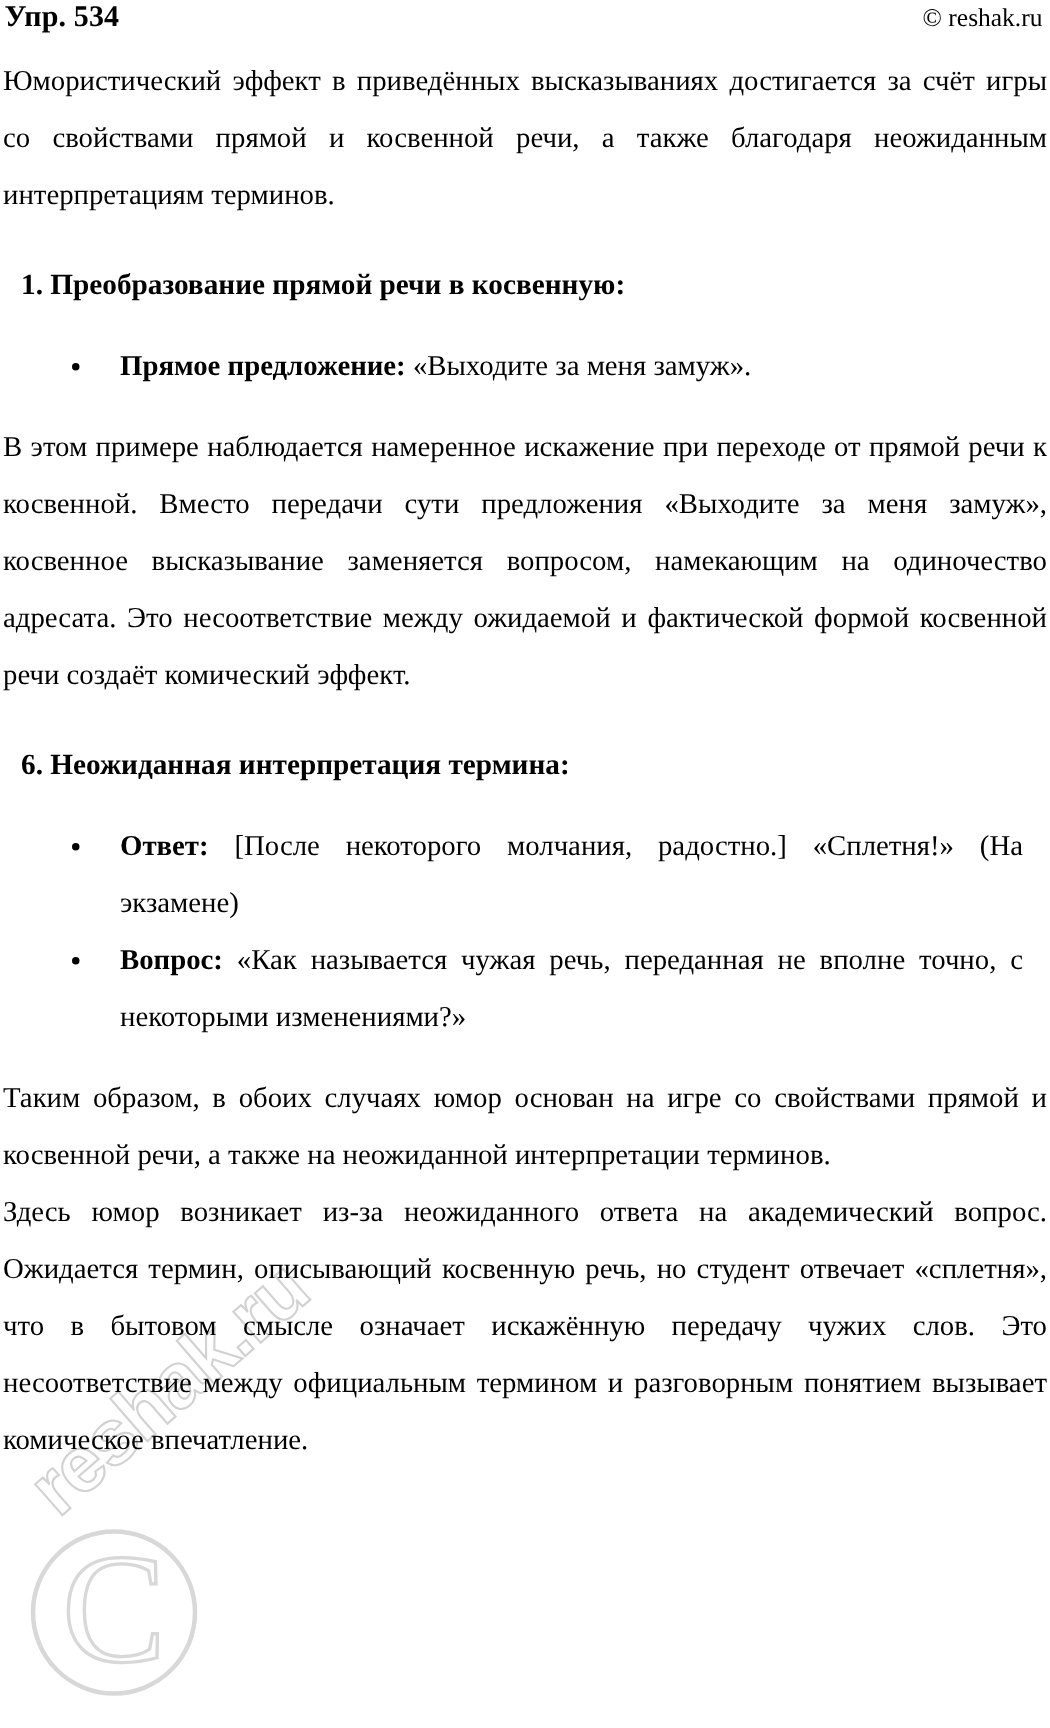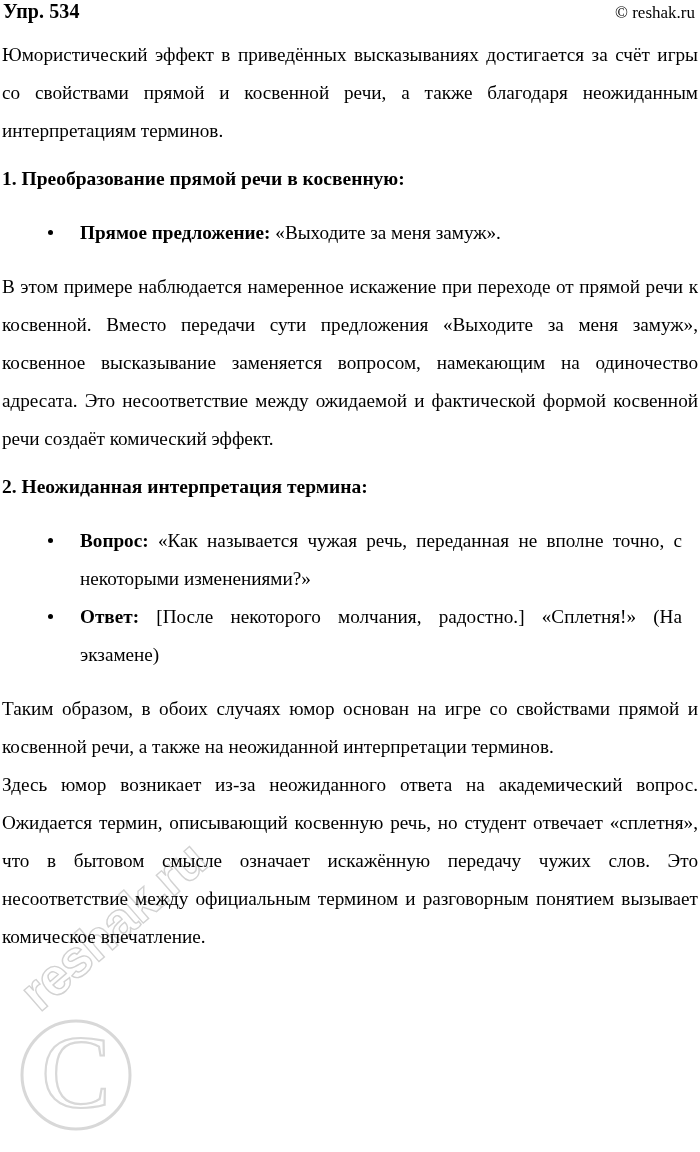--- a/index.html
+++ b/index.html
@@ -58,21 +58,21 @@
     margin: 0 0 0 0;
     font-size: 19.2px;
     line-height: 38px;
     text-align: justify;
     text-justify: inter-word;
     hyphens: none;
     word-spacing: 0px;
   }
 
   h2.section-heading {
-    margin: 0;
+    margin: 12px;
     font-size: 19.5px;
     line-height: 38px;
     font-weight: bold;
     text-align: left;
   }
 
   ul.bullets {
     list-style: none;
     margin: 16px;
     padding: 0;
@@ -162,28 +162,28 @@
     <ul class="bullets">
       <li>
         <span class="bullet-dot"></span><span class="lead">Прямое предложение:</span><span> «Выходите за меня замуж».</span>
       </li>
     </ul>
 
     <p class="para">В этом примере наблюдается намеренное искажение при переходе от прямой речи к косвенной. Вместо передачи сути предложения «Выходите за меня замуж», косвенное высказывание заменяется вопросом, намекающим на одиночество адресата. Это несоответствие между ожидаемой и фактической формой косвенной речи создаёт комический эффект.</p>
 
     <div class="spacer-sm"></div>
 
-    <h2 class="section-heading">2. Неожиданная интерпретация термина:</h2>
+    <h2 class="section-heading">6. Неожиданная интерпретация термина:</h2>
 
     <ul class="bullets">
       <li>
-        <span class="bullet-dot"></span><span class="lead">Вопрос:</span><span> «Как называется чужая речь, переданная не вполне точно, с некоторыми изменениями?»</span>
+        <span class="bullet-dot"></span><span class="lead">Ответ:</span><span> [После некоторого молчания, радостно.] «Сплетня!» (На экзамене)</span>
       </li>
       <li>
-        <span class="bullet-dot"></span><span class="lead">Ответ:</span><span> [После некоторого молчания, радостно.] «Сплетня!» (На экзамене)</span>
+        <span class="bullet-dot"></span><span class="lead">Вопрос:</span><span> «Как называется чужая речь, переданная не вполне точно, с некоторыми изменениями?»</span>
       </li>
     </ul>
 
     <p class="para">Таким образом, в обоих случаях юмор основан на игре со свойствами прямой и косвенной речи, а также на неожиданной интерпретации терминов.</p>
 
     <p class="para">Здесь юмор возникает из-за неожиданного ответа на академический вопрос. Ожидается термин, описывающий косвенную речь, но студент отвечает «сплетня», что в бытовом смысле означает искажённую передачу чужих слов. Это несоответствие между официальным термином и разговорным понятием вызывает комическое впечатление.</p>
 
   </div>
 </div>
 

